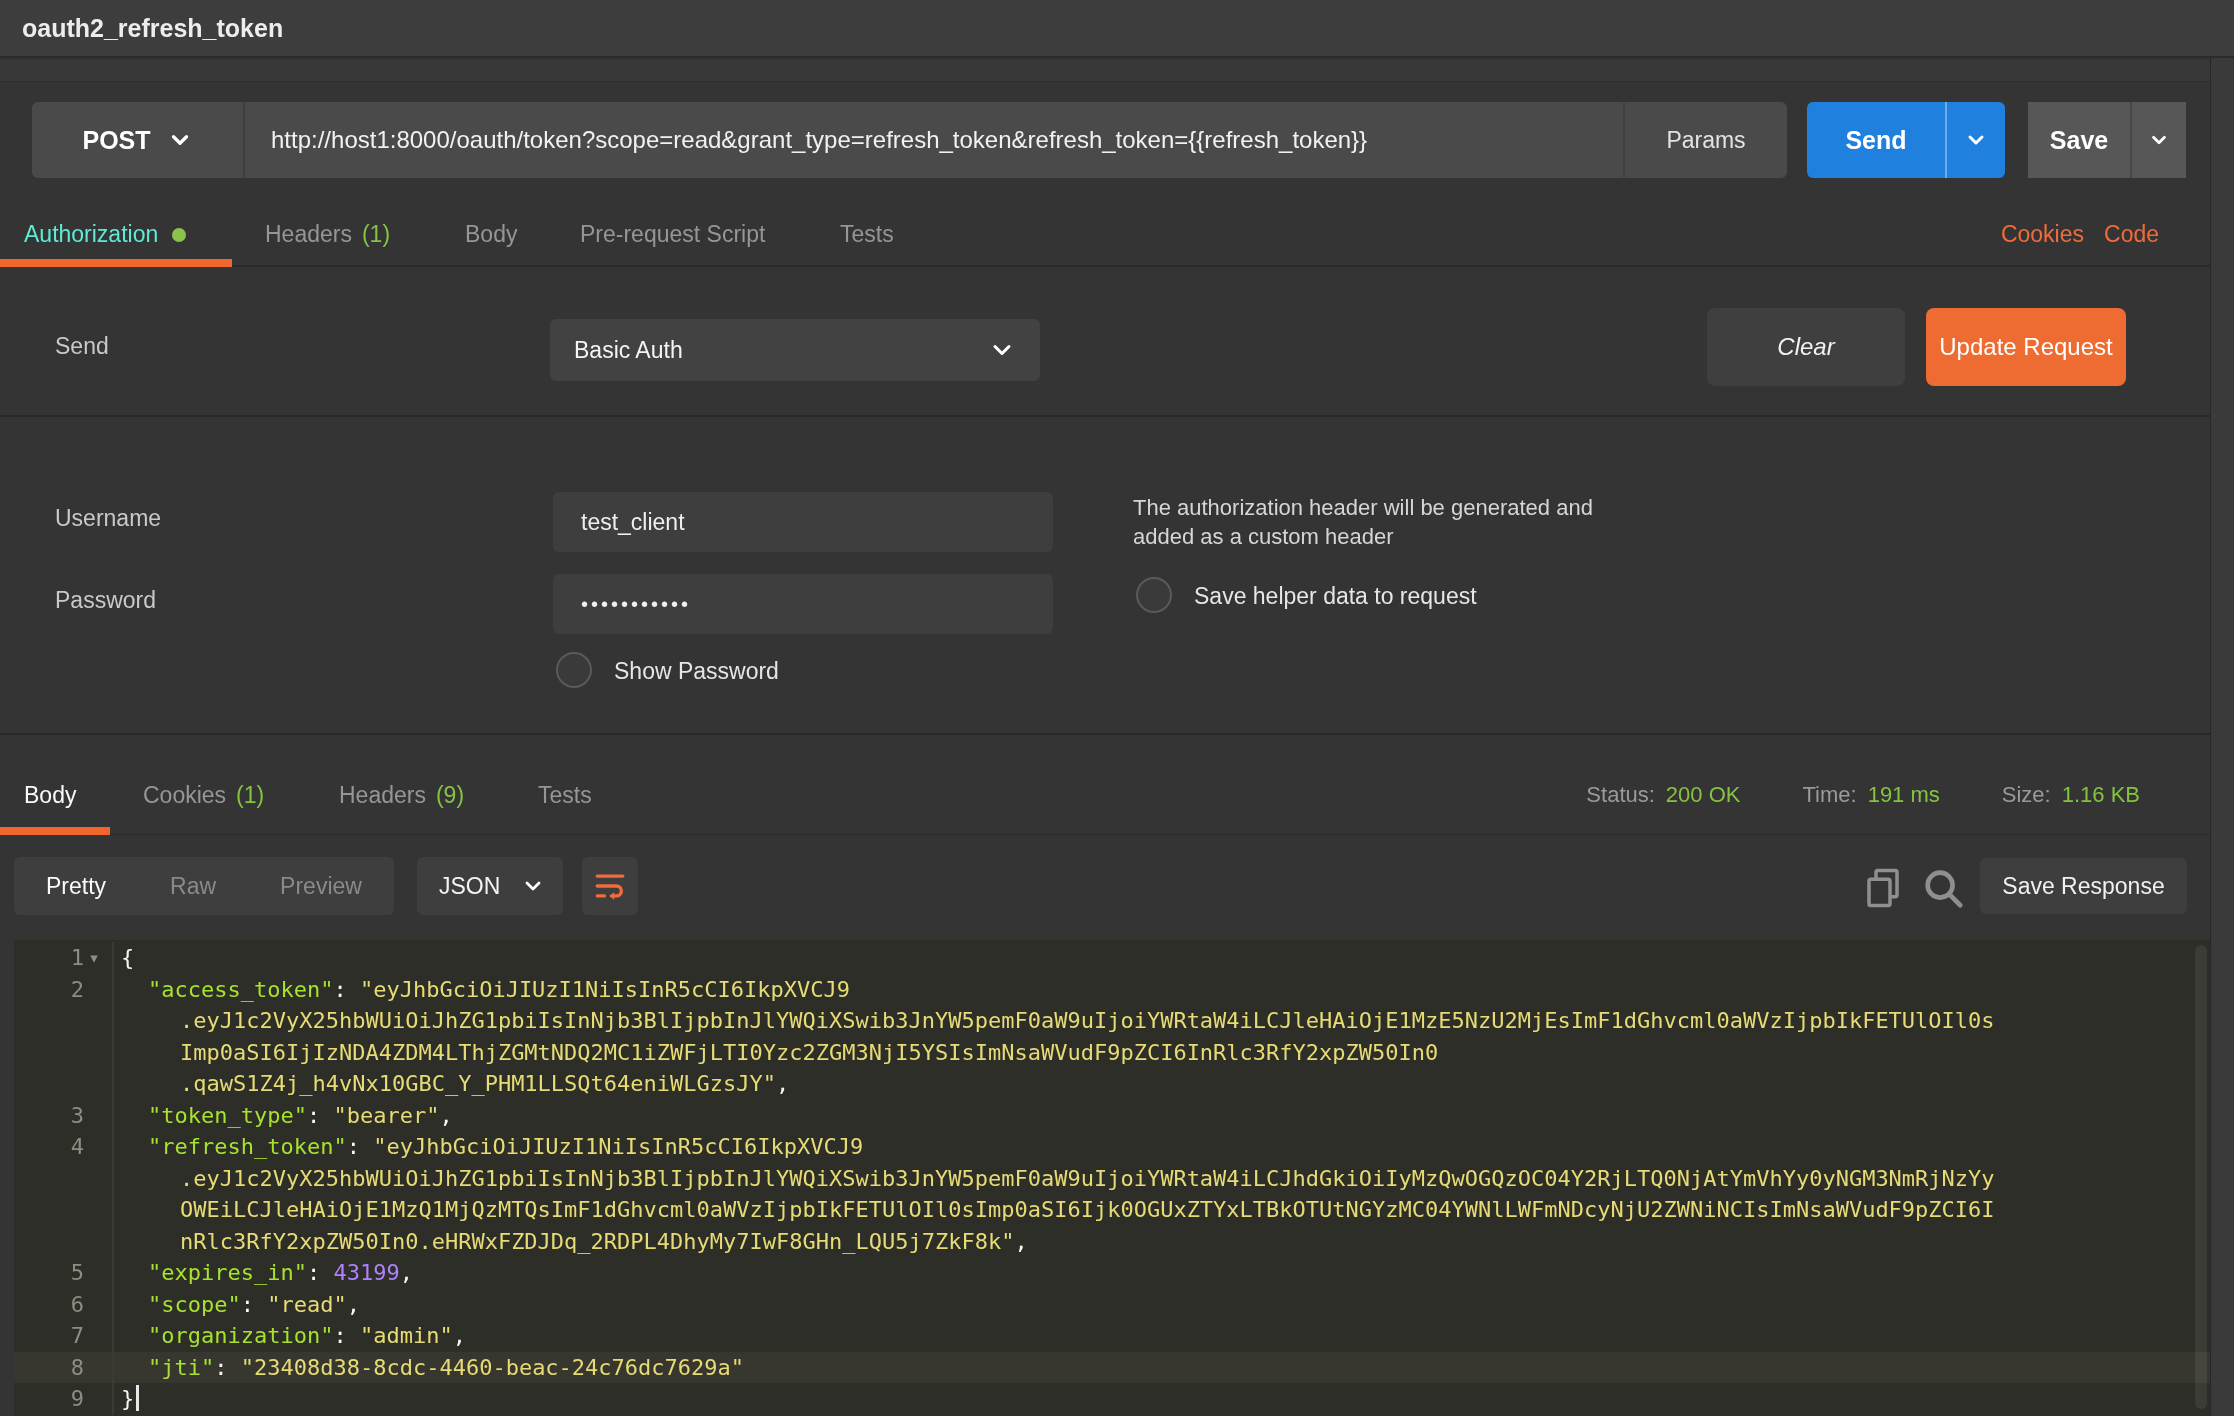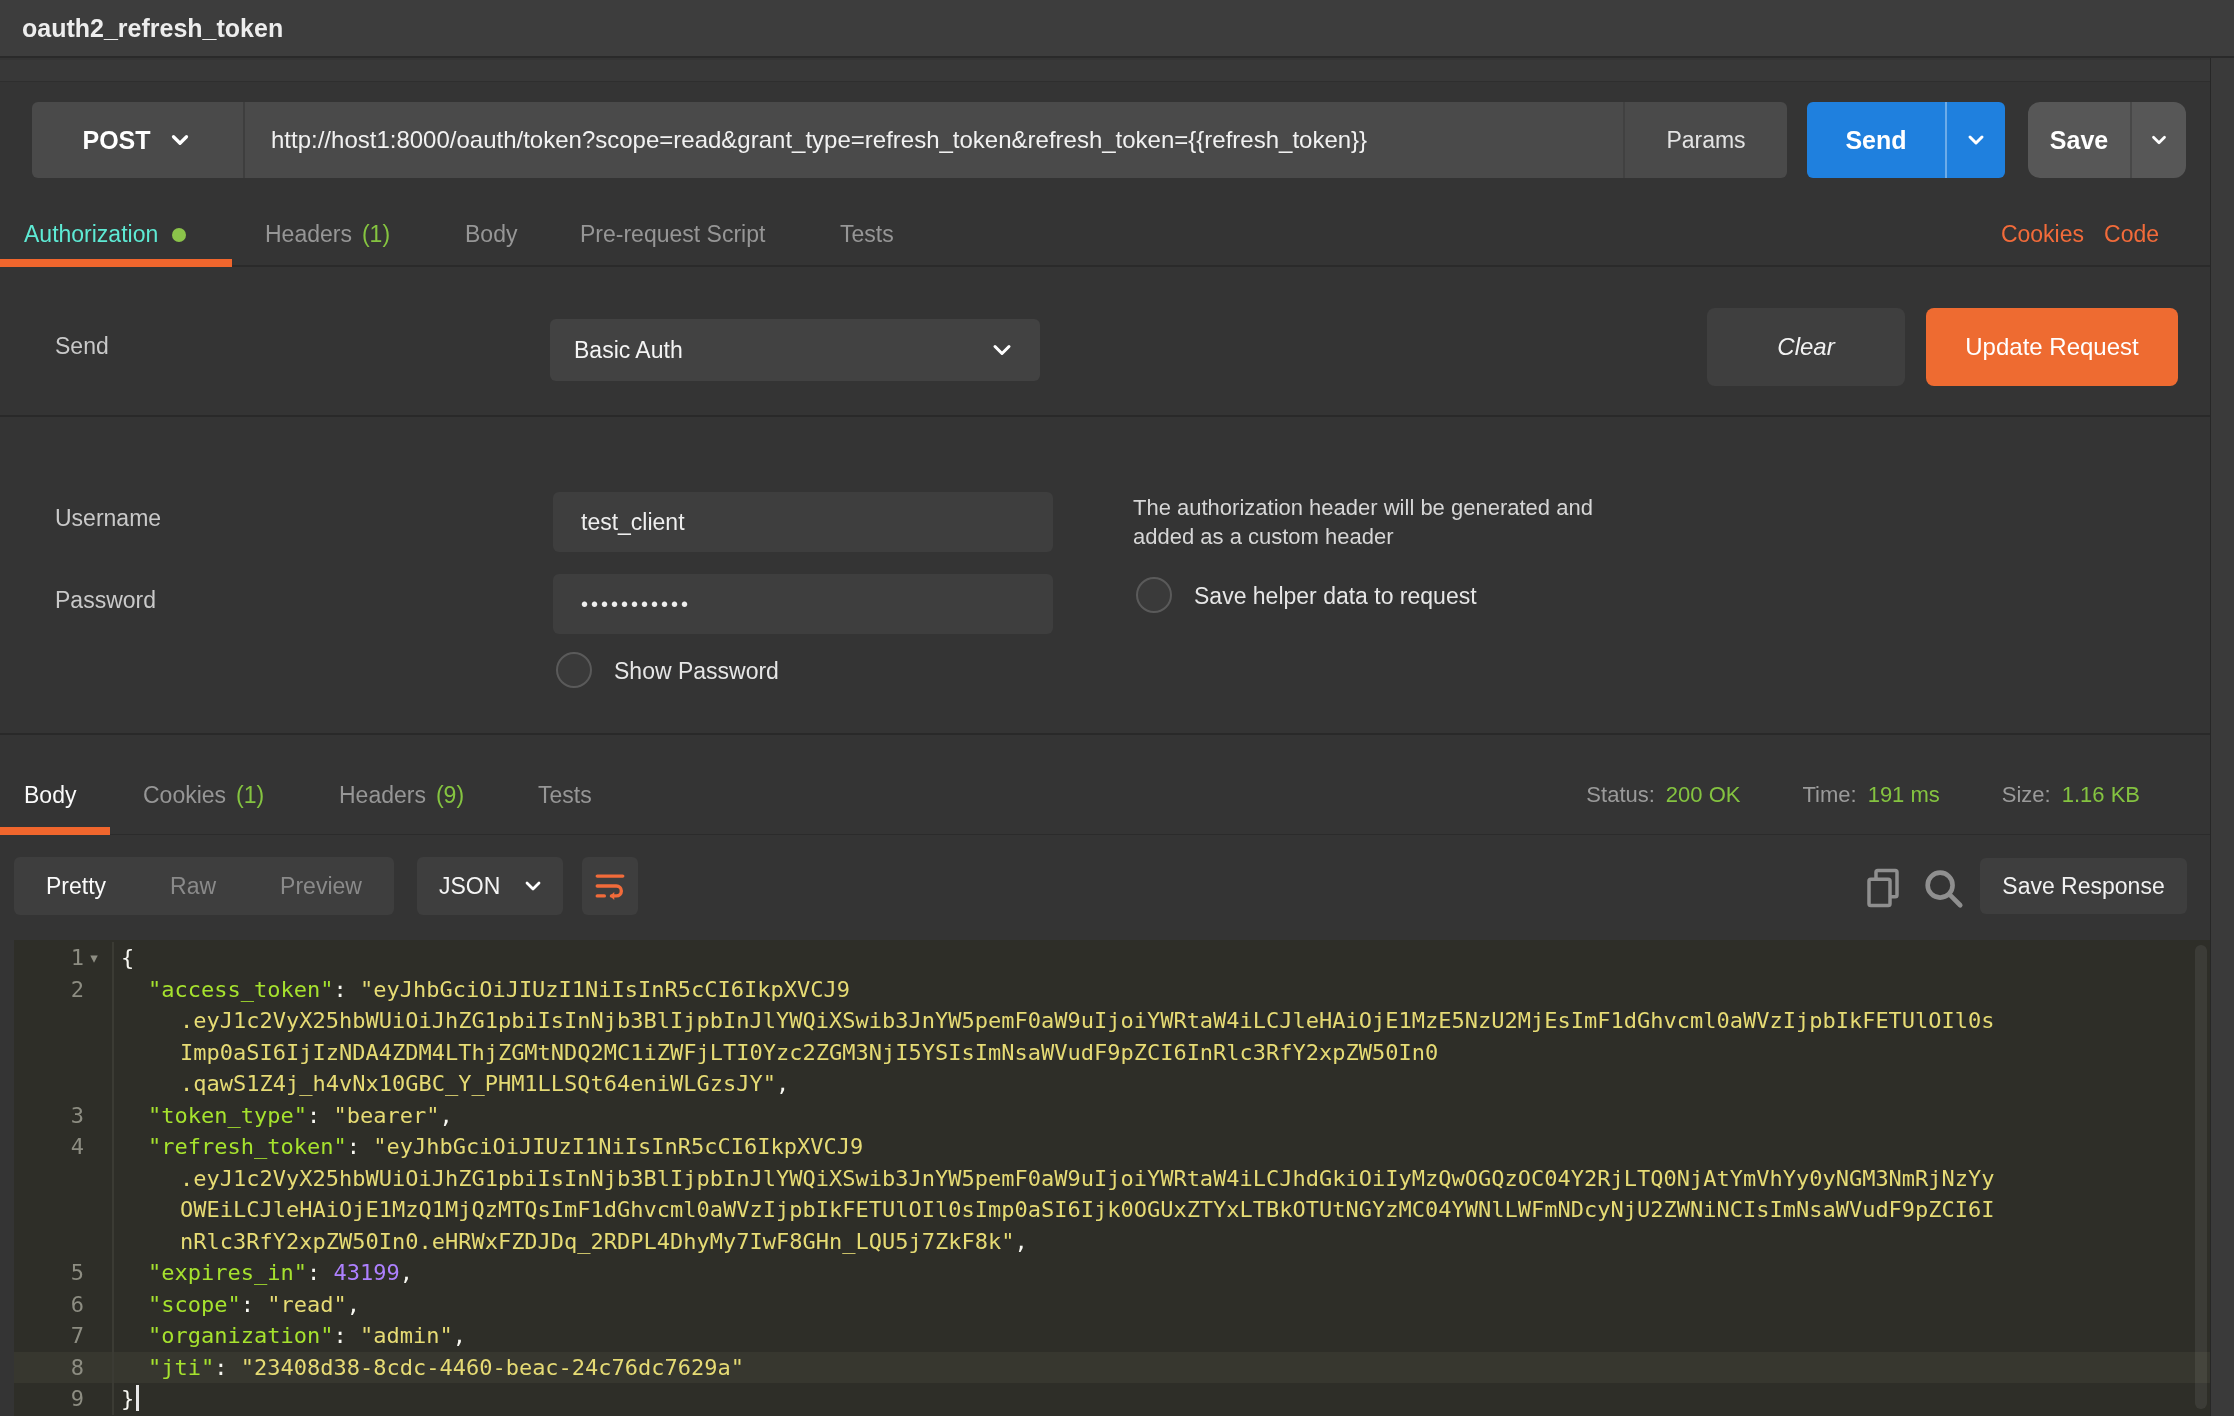--- a/index.html
+++ b/index.html
@@ -28,21 +28,21 @@
   .url { left:245px; width:1378px; background:#4a4a4a; display:flex; align-items:center;
     padding-left:26px; color:#f1f1f1; font-size:24px; overflow:hidden; white-space:nowrap; }
   .params { left:1623px; width:164px; background:#4a4a4a; border-left:2px solid #414141;
     border-radius:0 6px 6px 0; display:flex; align-items:center; justify-content:center;
     color:#e3e3e3; font-size:23px; cursor:pointer; }
   .send { left:1807px; width:198px; background:#1f80de; border-radius:6px; display:flex; cursor:pointer; }
   .send-main { flex:1; display:flex; align-items:center; justify-content:center;
     color:#fff; font-size:25px; font-weight:bold; }
   .send-caret { width:60px; border-left:2px solid rgba(255,255,255,.35);
     display:flex; align-items:center; justify-content:center; }
-  .save { left:2028px; width:158px; background:#575757; border-radius:12px; display:flex; cursor:pointer; }
+  .save { left:2028px; width:158px; background:#575757; border-radius:0; display:flex; cursor:pointer; }
   .save-main { flex:1; display:flex; align-items:center; justify-content:center;
     color:#fff; font-size:25px; font-weight:bold; }
   .save-caret { width:56px; border-left:2px solid #484848;
     display:flex; align-items:center; justify-content:center; }
 
   
   .req-tabs { position:absolute; left:0; top:204px; width:2210px; height:63px;
     border-bottom:2px solid #2a2a2a; }
   .req-tabs .tab { position:absolute; top:0; height:61px; display:flex; align-items:center;
     font-size:23px; color:#969696; cursor:pointer; }
@@ -61,21 +61,21 @@
     border-bottom:2px solid #292929; }
   .lbl { position:absolute; font-size:23px; color:#c9c9c9; }
   .type-lbl { left:55px; top:64px; }
   .select { position:absolute; background:#424242; border-radius:6px; display:flex;
     align-items:center; cursor:pointer; }
   .type-select { left:550px; top:50px; width:490px; height:62px; padding:0 24px; }
   .select .sel-txt { flex:1; color:#f4f4f4; font-size:23px; }
   .btn { position:absolute; border:none; border-radius:8px; font-size:24px; cursor:pointer;
     font-family:"Liberation Sans",sans-serif; }
   .clear-btn { left:1707px; top:39px; width:198px; height:78px; background:#3f3f3f; color:#f2f2f2;font-style:italic; }
-  .update-btn { left:1926px; top:39px; width:252px; height:78px; background:#ee6b31; color:#fff; }
+  .update-btn { left:1926px; top:39px; width:200px; height:78px; background:#ee6b31; color:#fff; }
 
   
   .auth-row2 { position:absolute; left:0; top:419px; width:2210px; height:316px;
     border-bottom:2px solid #292929; }
   .user-lbl { left:55px; top:86px; }
   .pass-lbl { left:55px; top:168px; }
   .field { position:absolute; left:553px; width:500px; height:60px; background:#3e3e3e;
     border-radius:6px; display:flex; align-items:center; padding-left:28px;
     color:#efefef; font-size:23px; }
   .user-field { top:73px; }

